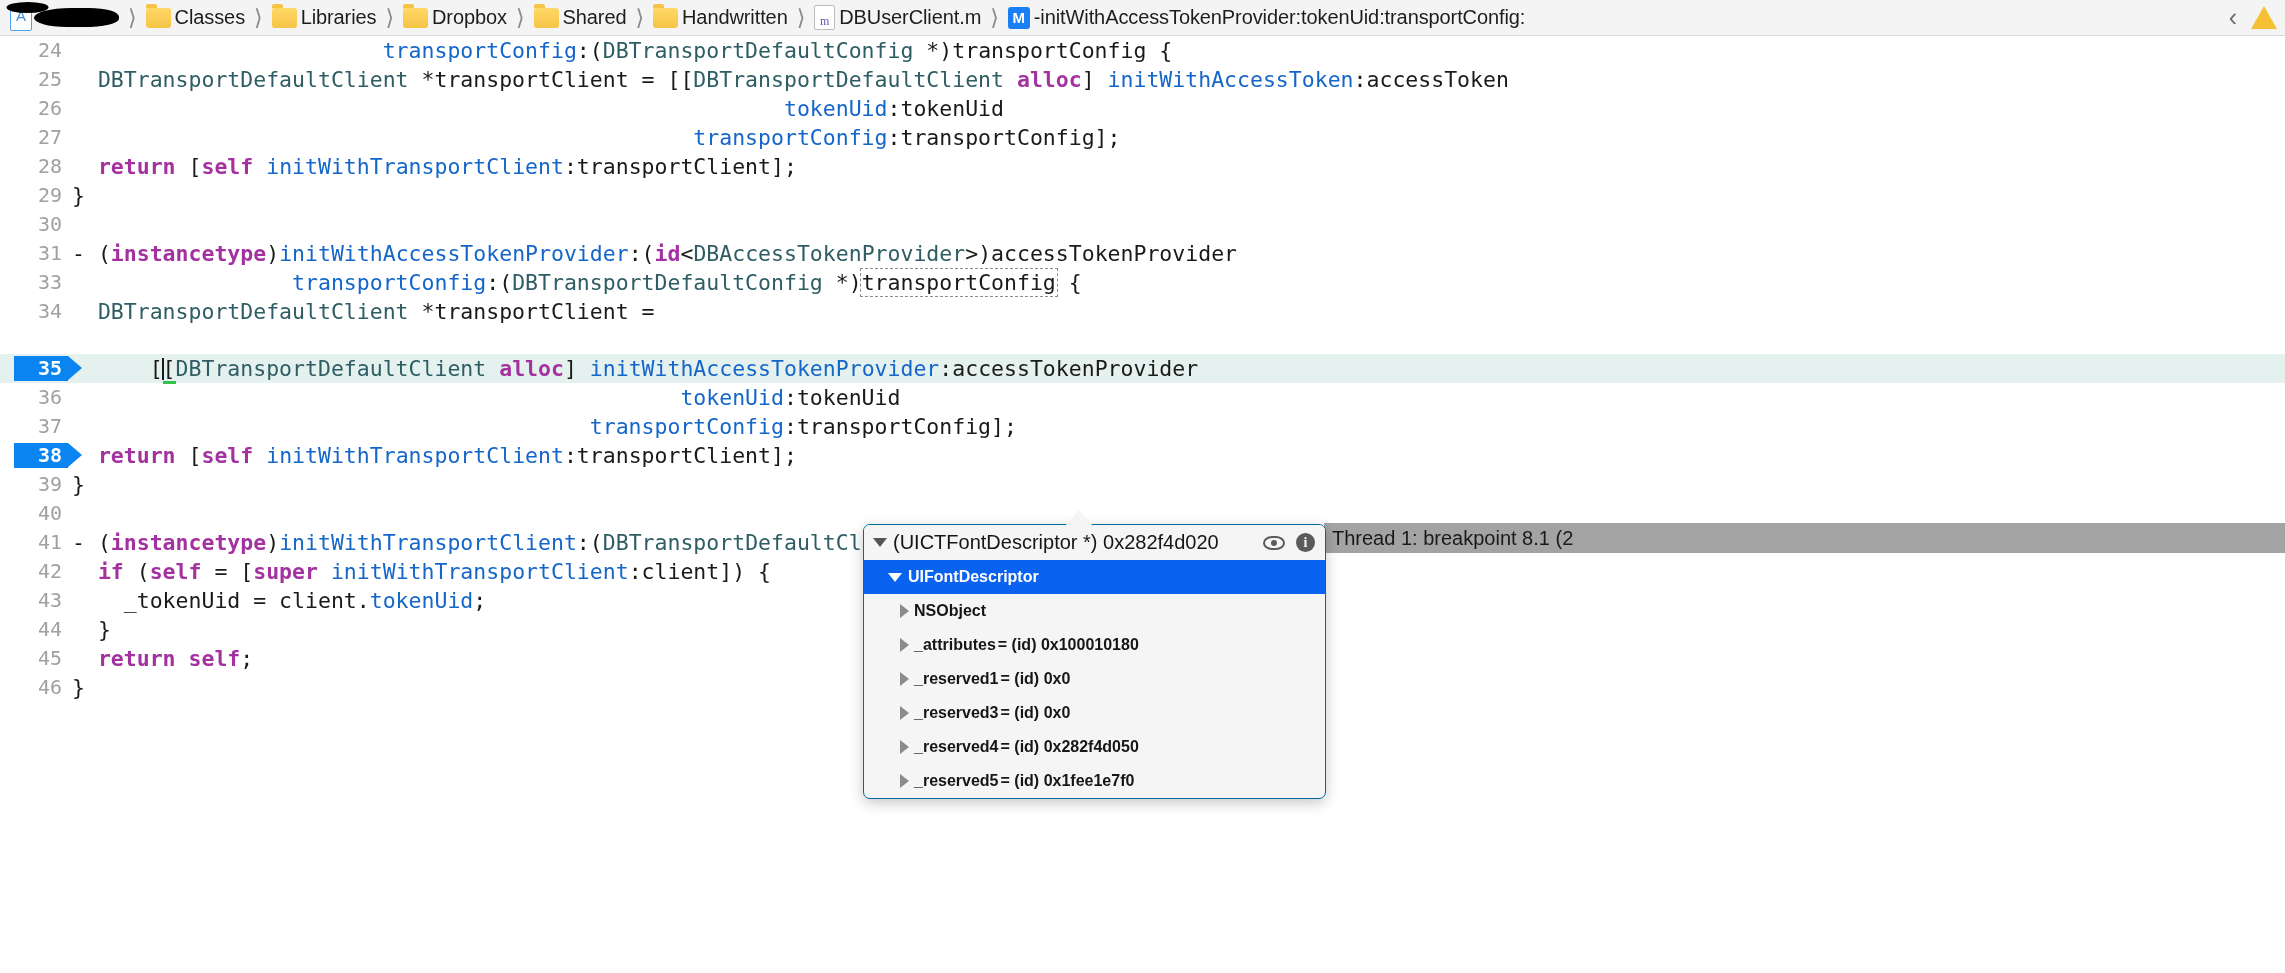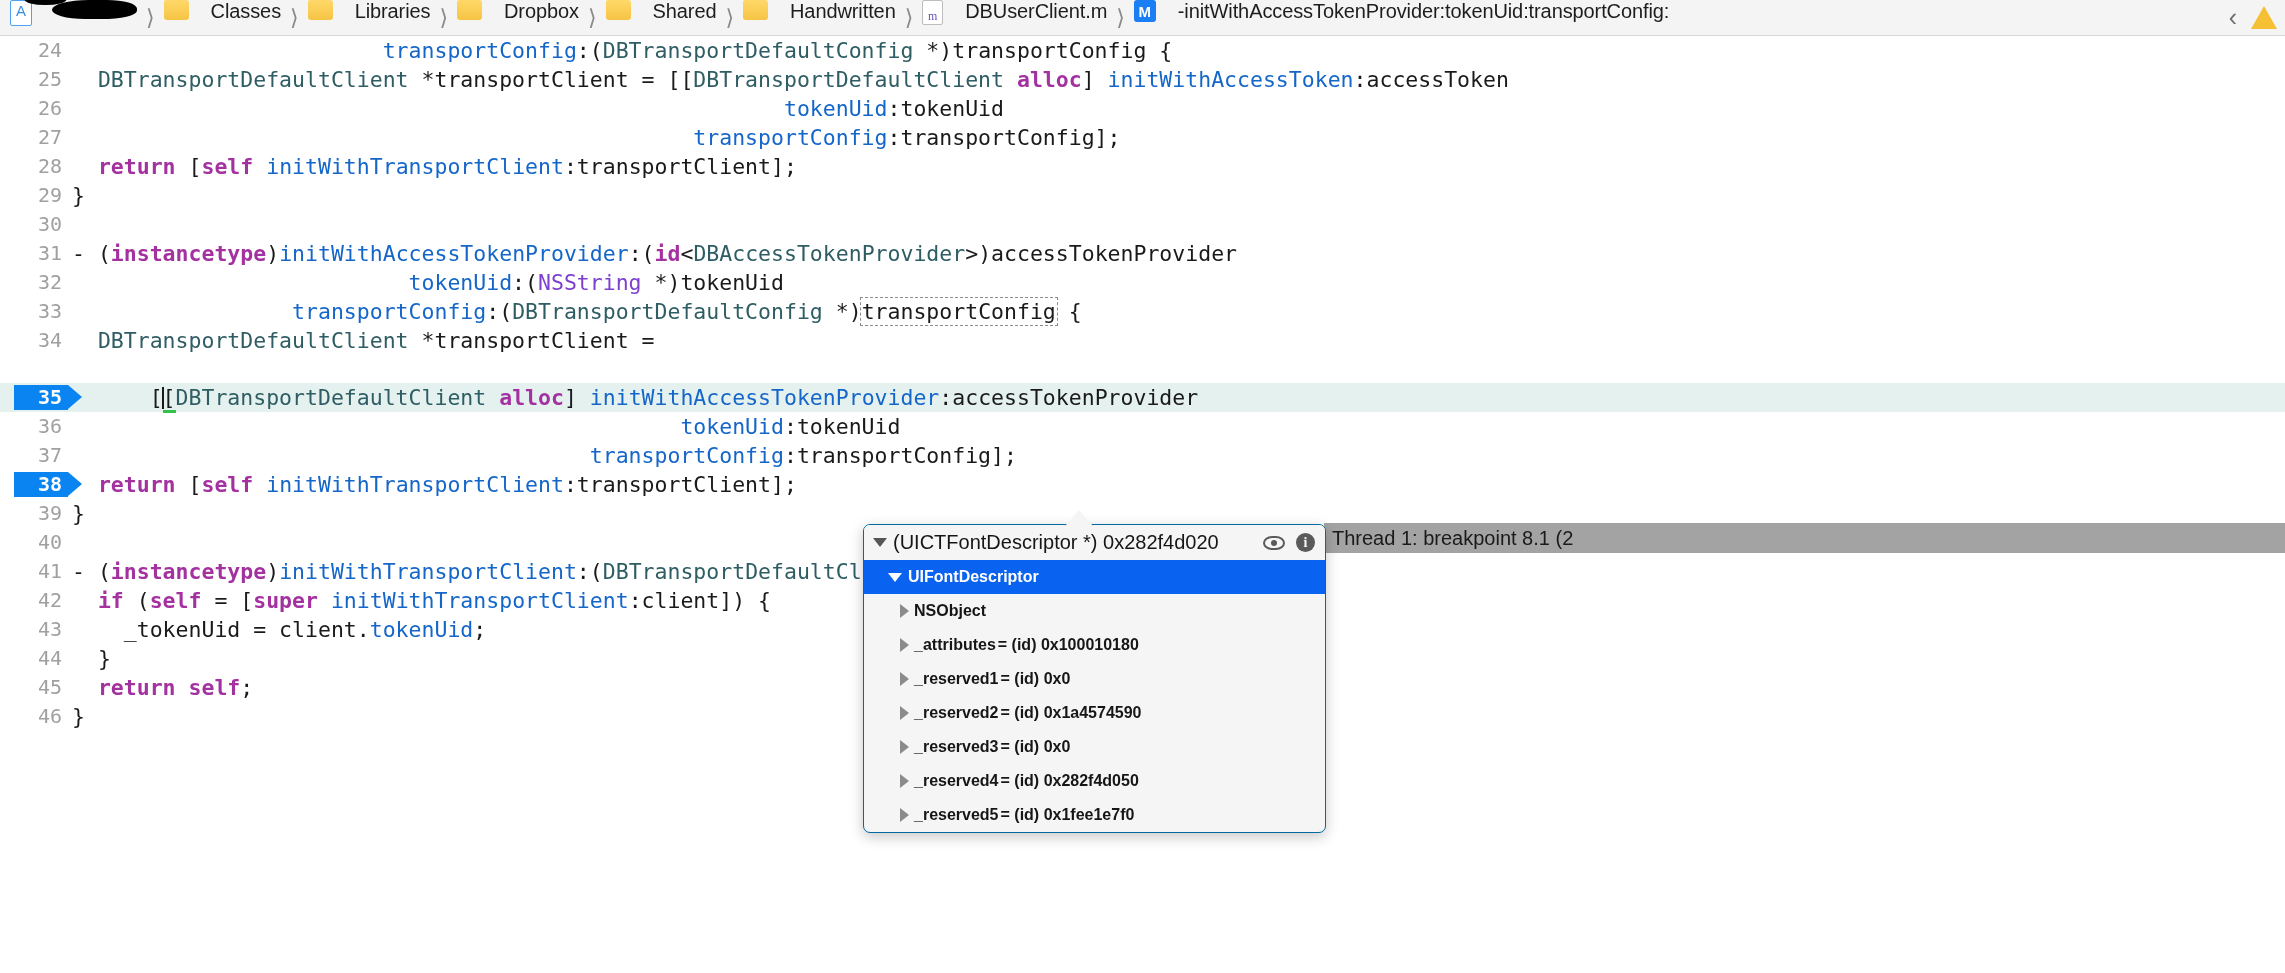--- a/index.html
+++ b/index.html
@@ -25,22 +25,22 @@
     align-items: center;
     padding-left: 10px;
     box-sizing: border-box;
     font-size: 20px;
     color: #1d1d1d;
     white-space: nowrap;
     overflow: hidden;
   }
   .crumb {
     display: flex;
-    align-items: flex-start;
-    gap: 22px;
+    align-items: center;
+    gap: 4px;
     height: 100%;
   }
   .crumb-label { font-size: 20px; letter-spacing: -0.1px; }
   .sep {
     color: #8a8a8a;
     font-size: 22px;
     margin: 0 9px;
     font-weight: 300;
   }
 
@@ -432,21 +432,20 @@
   <div class="gutter"></div>
   <div class="code-lines" id="code-lines">
       <div class="line"><span class="ln">24</span><span class="code"><span class="plain">                        </span><span class="sel">transportConfig</span><span class="plain">:(</span><span class="cls">DBTransportDefaultConfig</span><span class="plain"> *)transportConfig {</span></span></div>
       <div class="line"><span class="ln">25</span><span class="code"><span class="plain">  </span><span class="cls">DBTransportDefaultClient</span><span class="plain"> *transportClient = [[</span><span class="cls">DBTransportDefaultClient</span><span class="plain"> </span><span class="kw">alloc</span><span class="plain">] </span><span class="sel">initWithAccessToken</span><span class="plain">:accessToken</span></span></div>
       <div class="line"><span class="ln">26</span><span class="code"><span class="plain">                                                       </span><span class="sel">tokenUid</span><span class="plain">:tokenUid</span></span></div>
       <div class="line"><span class="ln">27</span><span class="code"><span class="plain">                                                </span><span class="sel">transportConfig</span><span class="plain">:transportConfig];</span></span></div>
       <div class="line"><span class="ln">28</span><span class="code"><span class="plain">  </span><span class="kw">return</span><span class="plain"> [</span><span class="kw">self</span><span class="plain"> </span><span class="sel">initWithTransportClient</span><span class="plain">:transportClient];</span></span></div>
       <div class="line"><span class="ln">29</span><span class="code"><span class="plain">}</span></span></div>
       <div class="line"><span class="ln">30</span><span class="code"><span class="plain"></span></span></div>
       <div class="line"><span class="ln">31</span><span class="code"><span class="plain">- (</span><span class="kw">instancetype</span><span class="plain">)</span><span class="sel">initWithAccessTokenProvider</span><span class="plain">:(</span><span class="kw">id</span><span class="plain">&lt;</span><span class="cls">DBAccessTokenProvider</span><span class="plain">&gt;)accessTokenProvider</span></span></div>
-      <div class="line"><span class="ln">32</span><span class="code"><span class="plain">                          </span><span class="sel">tokenUid</span><span class="plain">:(</span><span class="sys">NSString</span><span class="plain"> *)tokenUid</span></span></div>
       <div class="line"><span class="ln">33</span><span class="code"><span class="plain">                 </span><span class="sel">transportConfig</span><span class="plain">:(</span><span class="cls">DBTransportDefaultConfig</span><span class="plain"> *)</span><span class="plain boxtok">transportConfig</span><span class="plain"> {</span></span></div>
       <div class="line"><span class="ln">34</span><span class="code"><span class="plain">  </span><span class="cls">DBTransportDefaultClient</span><span class="plain"> *transportClient =</span></span></div>
       <div class="line bp current"><span class="ln">35</span><span class="code"><span class="plain">      [</span><span class="caret"></span><span class="plain greenuline">[</span><span class="cls">DBTransportDefaultClient</span><span class="plain"> </span><span class="kw">alloc</span><span class="plain">] </span><span class="sel">initWithAccessTokenProvider</span><span class="plain">:accessTokenProvider</span></span></div>
       <div class="line"><span class="ln">36</span><span class="code"><span class="plain">                                               </span><span class="sel">tokenUid</span><span class="plain">:tokenUid</span></span></div>
       <div class="line"><span class="ln">37</span><span class="code"><span class="plain">                                        </span><span class="sel">transportConfig</span><span class="plain">:transportConfig];</span></span></div>
       <div class="line bp"><span class="ln">38</span><span class="code"><span class="plain">  </span><span class="kw">return</span><span class="plain"> [</span><span class="kw">self</span><span class="plain"> </span><span class="sel">initWithTransportClient</span><span class="plain">:transportClient];</span></span></div>
       <div class="line"><span class="ln">39</span><span class="code"><span class="plain">}</span></span></div>
       <div class="line"><span class="ln">40</span><span class="code"><span class="plain"></span></span></div>
       <div class="line"><span class="ln">41</span><span class="code"><span class="plain">- (</span><span class="kw">instancetype</span><span class="plain">)</span><span class="sel">initWithTransportClient</span><span class="plain">:(</span><span class="cls">DBTransportDefaultClient</span><span class="plain"> *)client {</span></span></div>
       <div class="line"><span class="ln">42</span><span class="code"><span class="plain">  </span><span class="kw">if</span><span class="plain"> (</span><span class="kw">self</span><span class="plain"> = [</span><span class="kw">super</span><span class="plain"> </span><span class="sel">initWithTransportClient</span><span class="plain">:client]) {</span></span></div>
@@ -483,25 +482,20 @@
           <span class="pop-name">_attributes</span>
           <span class="pop-val"> = (id) 0x100010180</span>
         </div>
         <div class="pop-row indent">
           <span class="disc closed"></span>
           <span class="pop-name">_reserved1</span>
           <span class="pop-val"> = (id) 0x0</span>
         </div>
         <div class="pop-row indent">
           <span class="disc closed"></span>
-          <span class="pop-name">_reserved2</span>
-          <span class="pop-val"> = (id) 0x1a4574590</span>
-        </div>
-        <div class="pop-row indent">
-          <span class="disc closed"></span>
           <span class="pop-name">_reserved3</span>
           <span class="pop-val"> = (id) 0x0</span>
         </div>
         <div class="pop-row indent">
           <span class="disc closed"></span>
           <span class="pop-name">_reserved4</span>
           <span class="pop-val"> = (id) 0x282f4d050</span>
         </div>
         <div class="pop-row indent">
           <span class="disc closed"></span>

